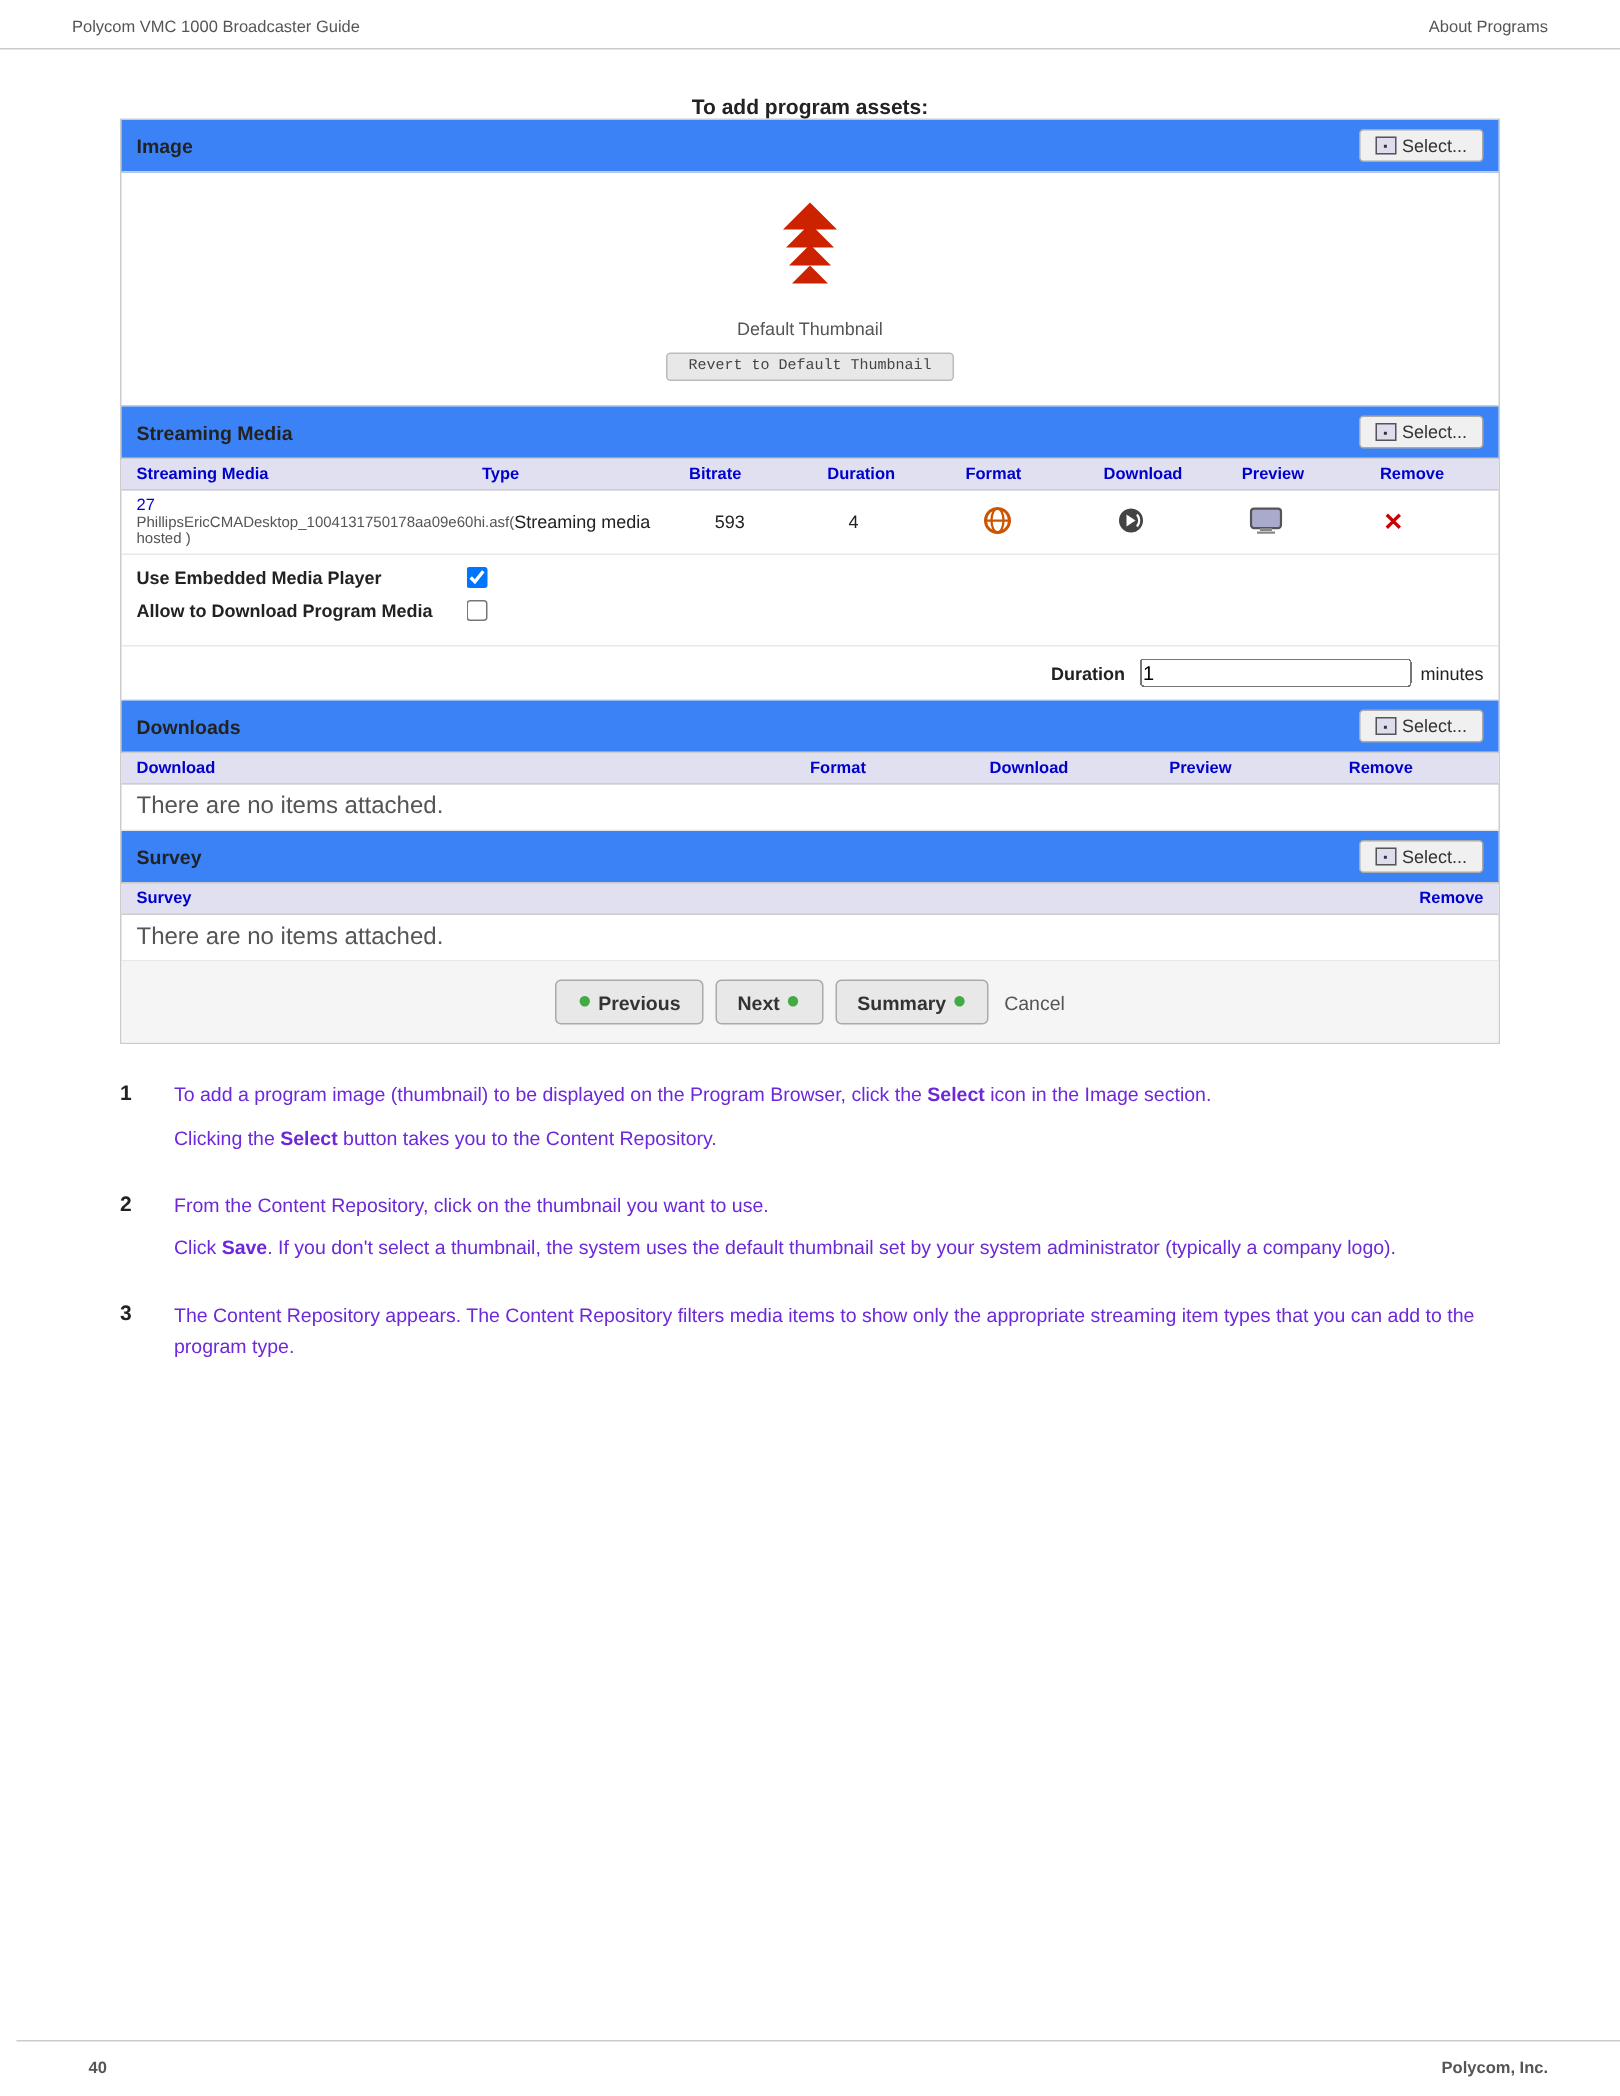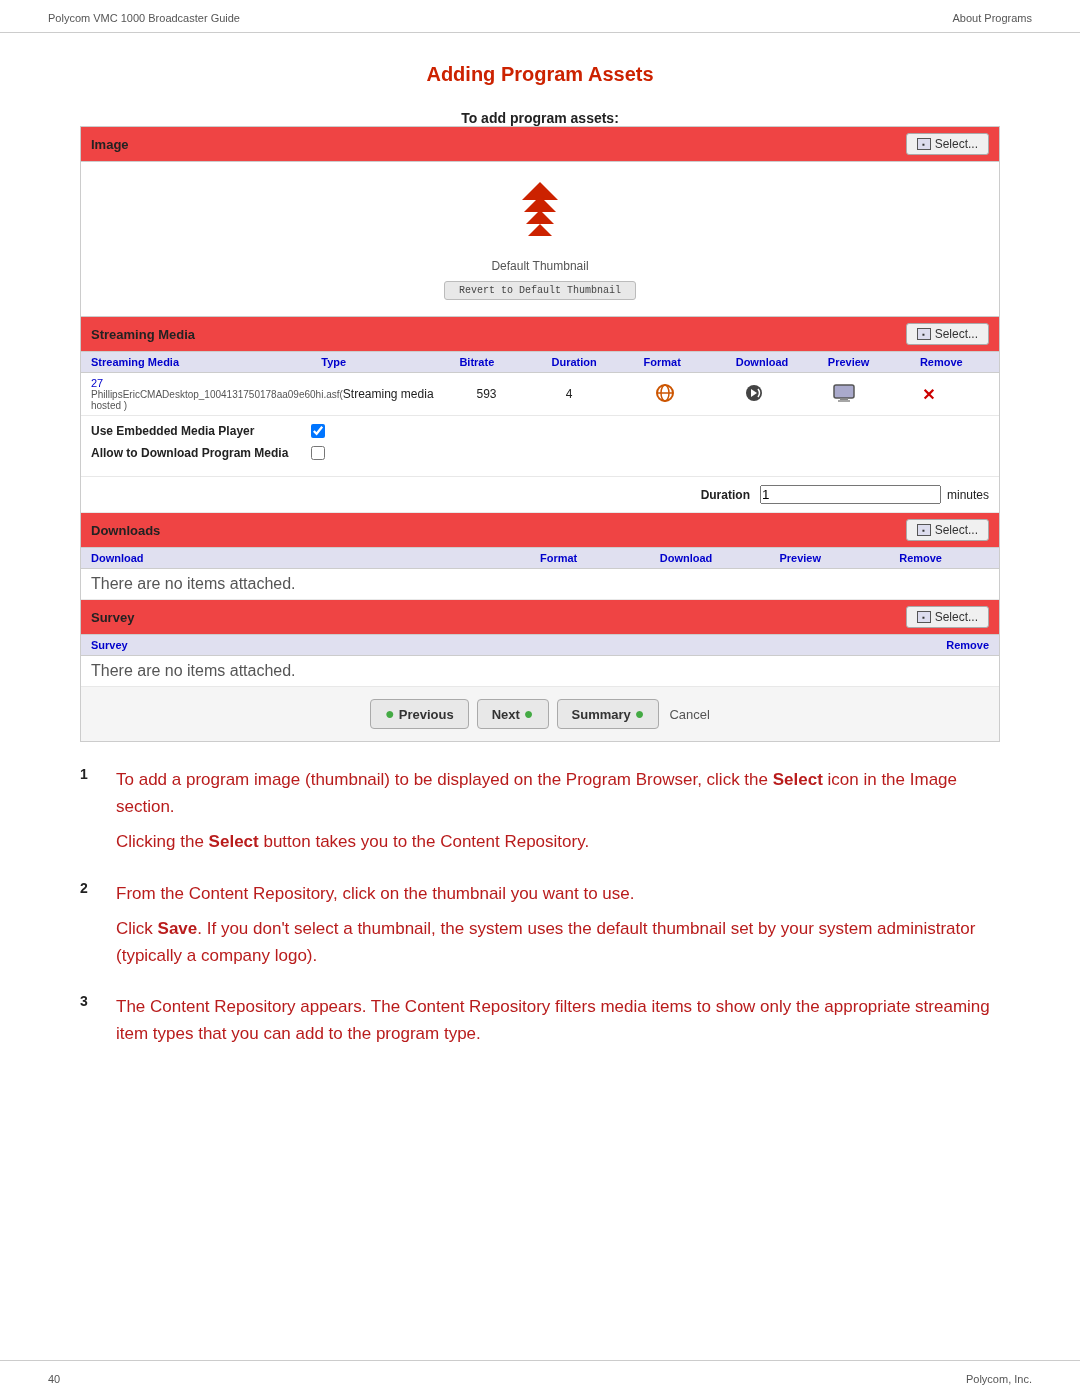--- a/index.html
+++ b/index.html
@@ -48,21 +48,21 @@
       background: #fff;
       margin-bottom: 24px;
     }
 
     
     .section-row {
       display: flex;
       justify-content: space-between;
       align-items: center;
       padding: 6px 10px;
-      background: #ef4444;
+      background: #3b82f6;
       border-bottom: 1px solid #ccc;
     }
 
     .section-label {
       font-weight: bold;
       font-size: 13px;
     }
 
     .select-btn {
       display: flex;
@@ -246,64 +246,64 @@
     }
 
     .list-number {
       font-size: 14px;
       font-weight: bold;
       min-width: 20px;
       color: #222;
     }
 
     .list-content {
-      font-size: 17px;
+      font-size: 13px;
       line-height: 1.6;
-      color: #b91c1c;
+      color: #6d28d9;
     }
 
     .list-content p {
       margin-bottom: 8px;
     }
 
     .list-content strong {
       font-weight: bold;
     }
 
     
     .page-footer {
       display: flex;
       justify-content: space-between;
       padding: 12px 48px;
       font-size: 11px;
       color: #555;
       border-top: 1px solid #ccc;
       position: absolute;
       bottom: 0;
-      left: 0;
+      left: 11px;
       right: 0;
+      font-weight: bold;
     }
 
     .icon-x {
       color: #cc0000;
       font-size: 16px;
       font-weight: bold;
     }
   </style>
 </head>
 <body>
 
 <div class="page-header">
   <span>Polycom VMC 1000 Broadcaster Guide</span>
   <span>About Programs</span>
 </div>
 
 <div class="page-content">
 
-  <h1 class="page-title">Adding Program Assets</h1>
 
   <p class="section-heading">To add program assets:</p>
 
   <div class="ui-panel">
 
     <div class="section-row">
       <span class="section-label">Image</span>
       <button class="select-btn">
         <span style="display:inline-block;width:14px;height:12px;border:1.5px solid #555;background:#dde;font-size:8px;text-align:center;line-height:12px;">▪</span>
         <span>Select...</span>

